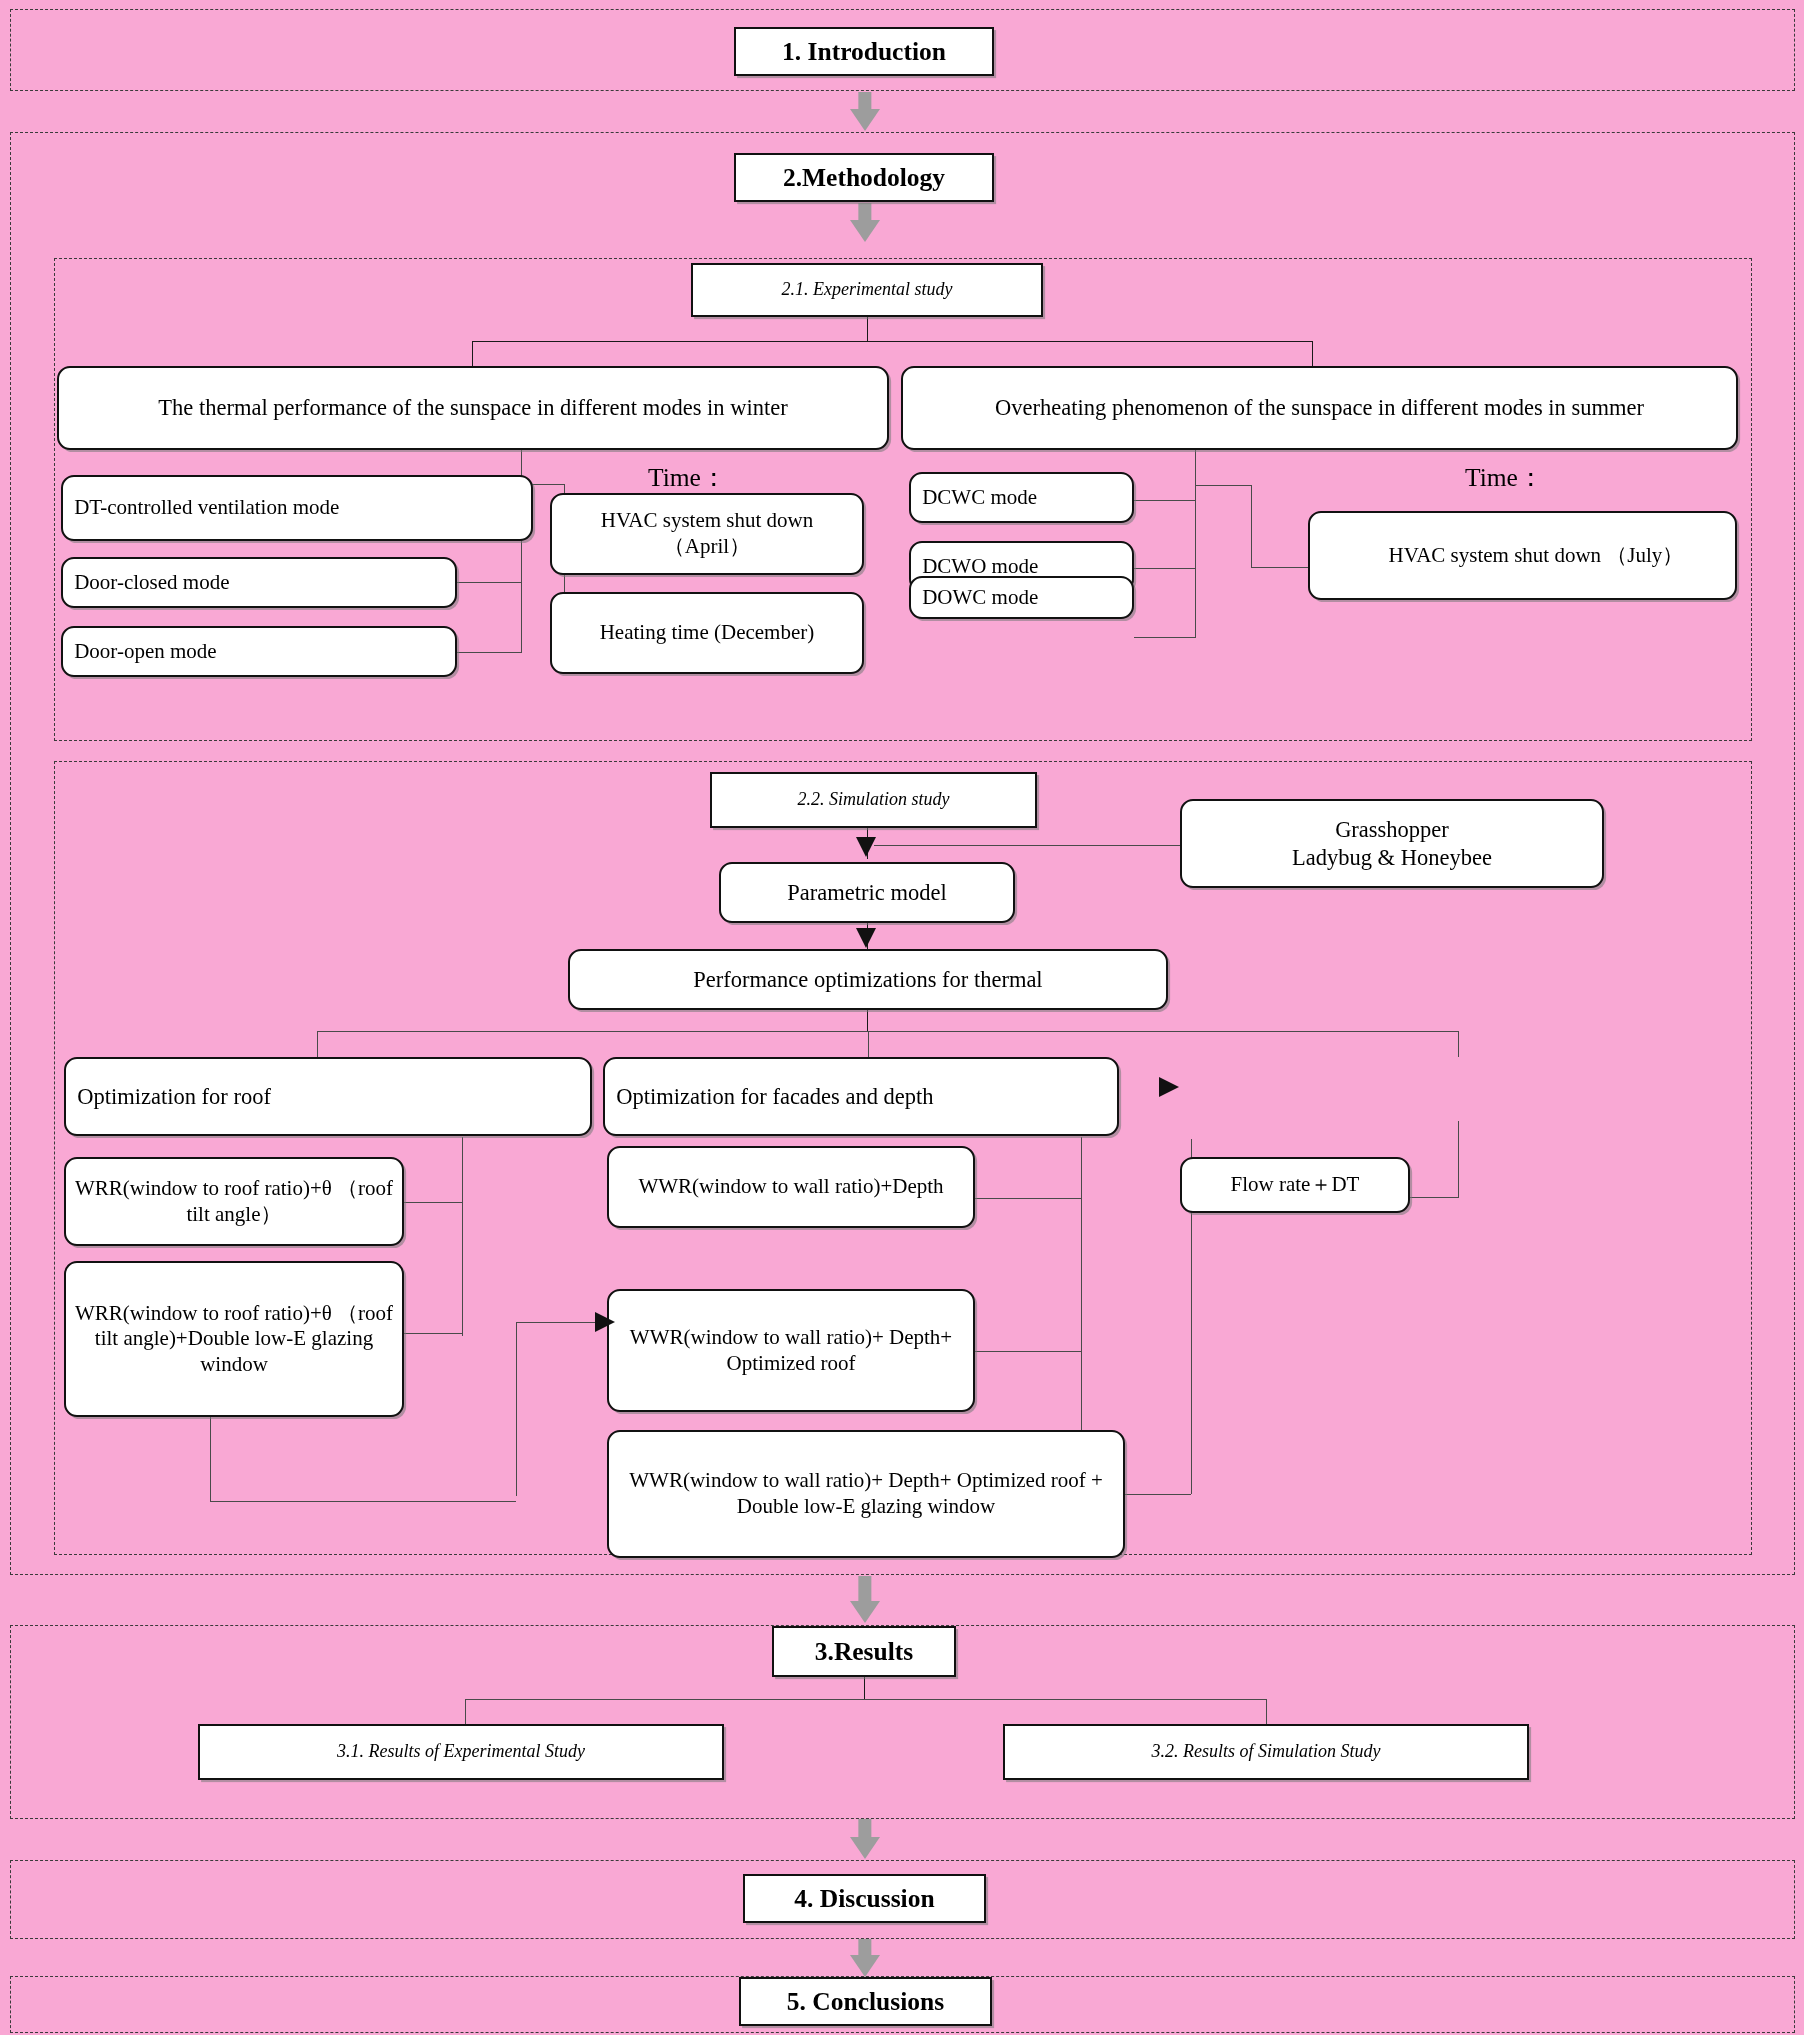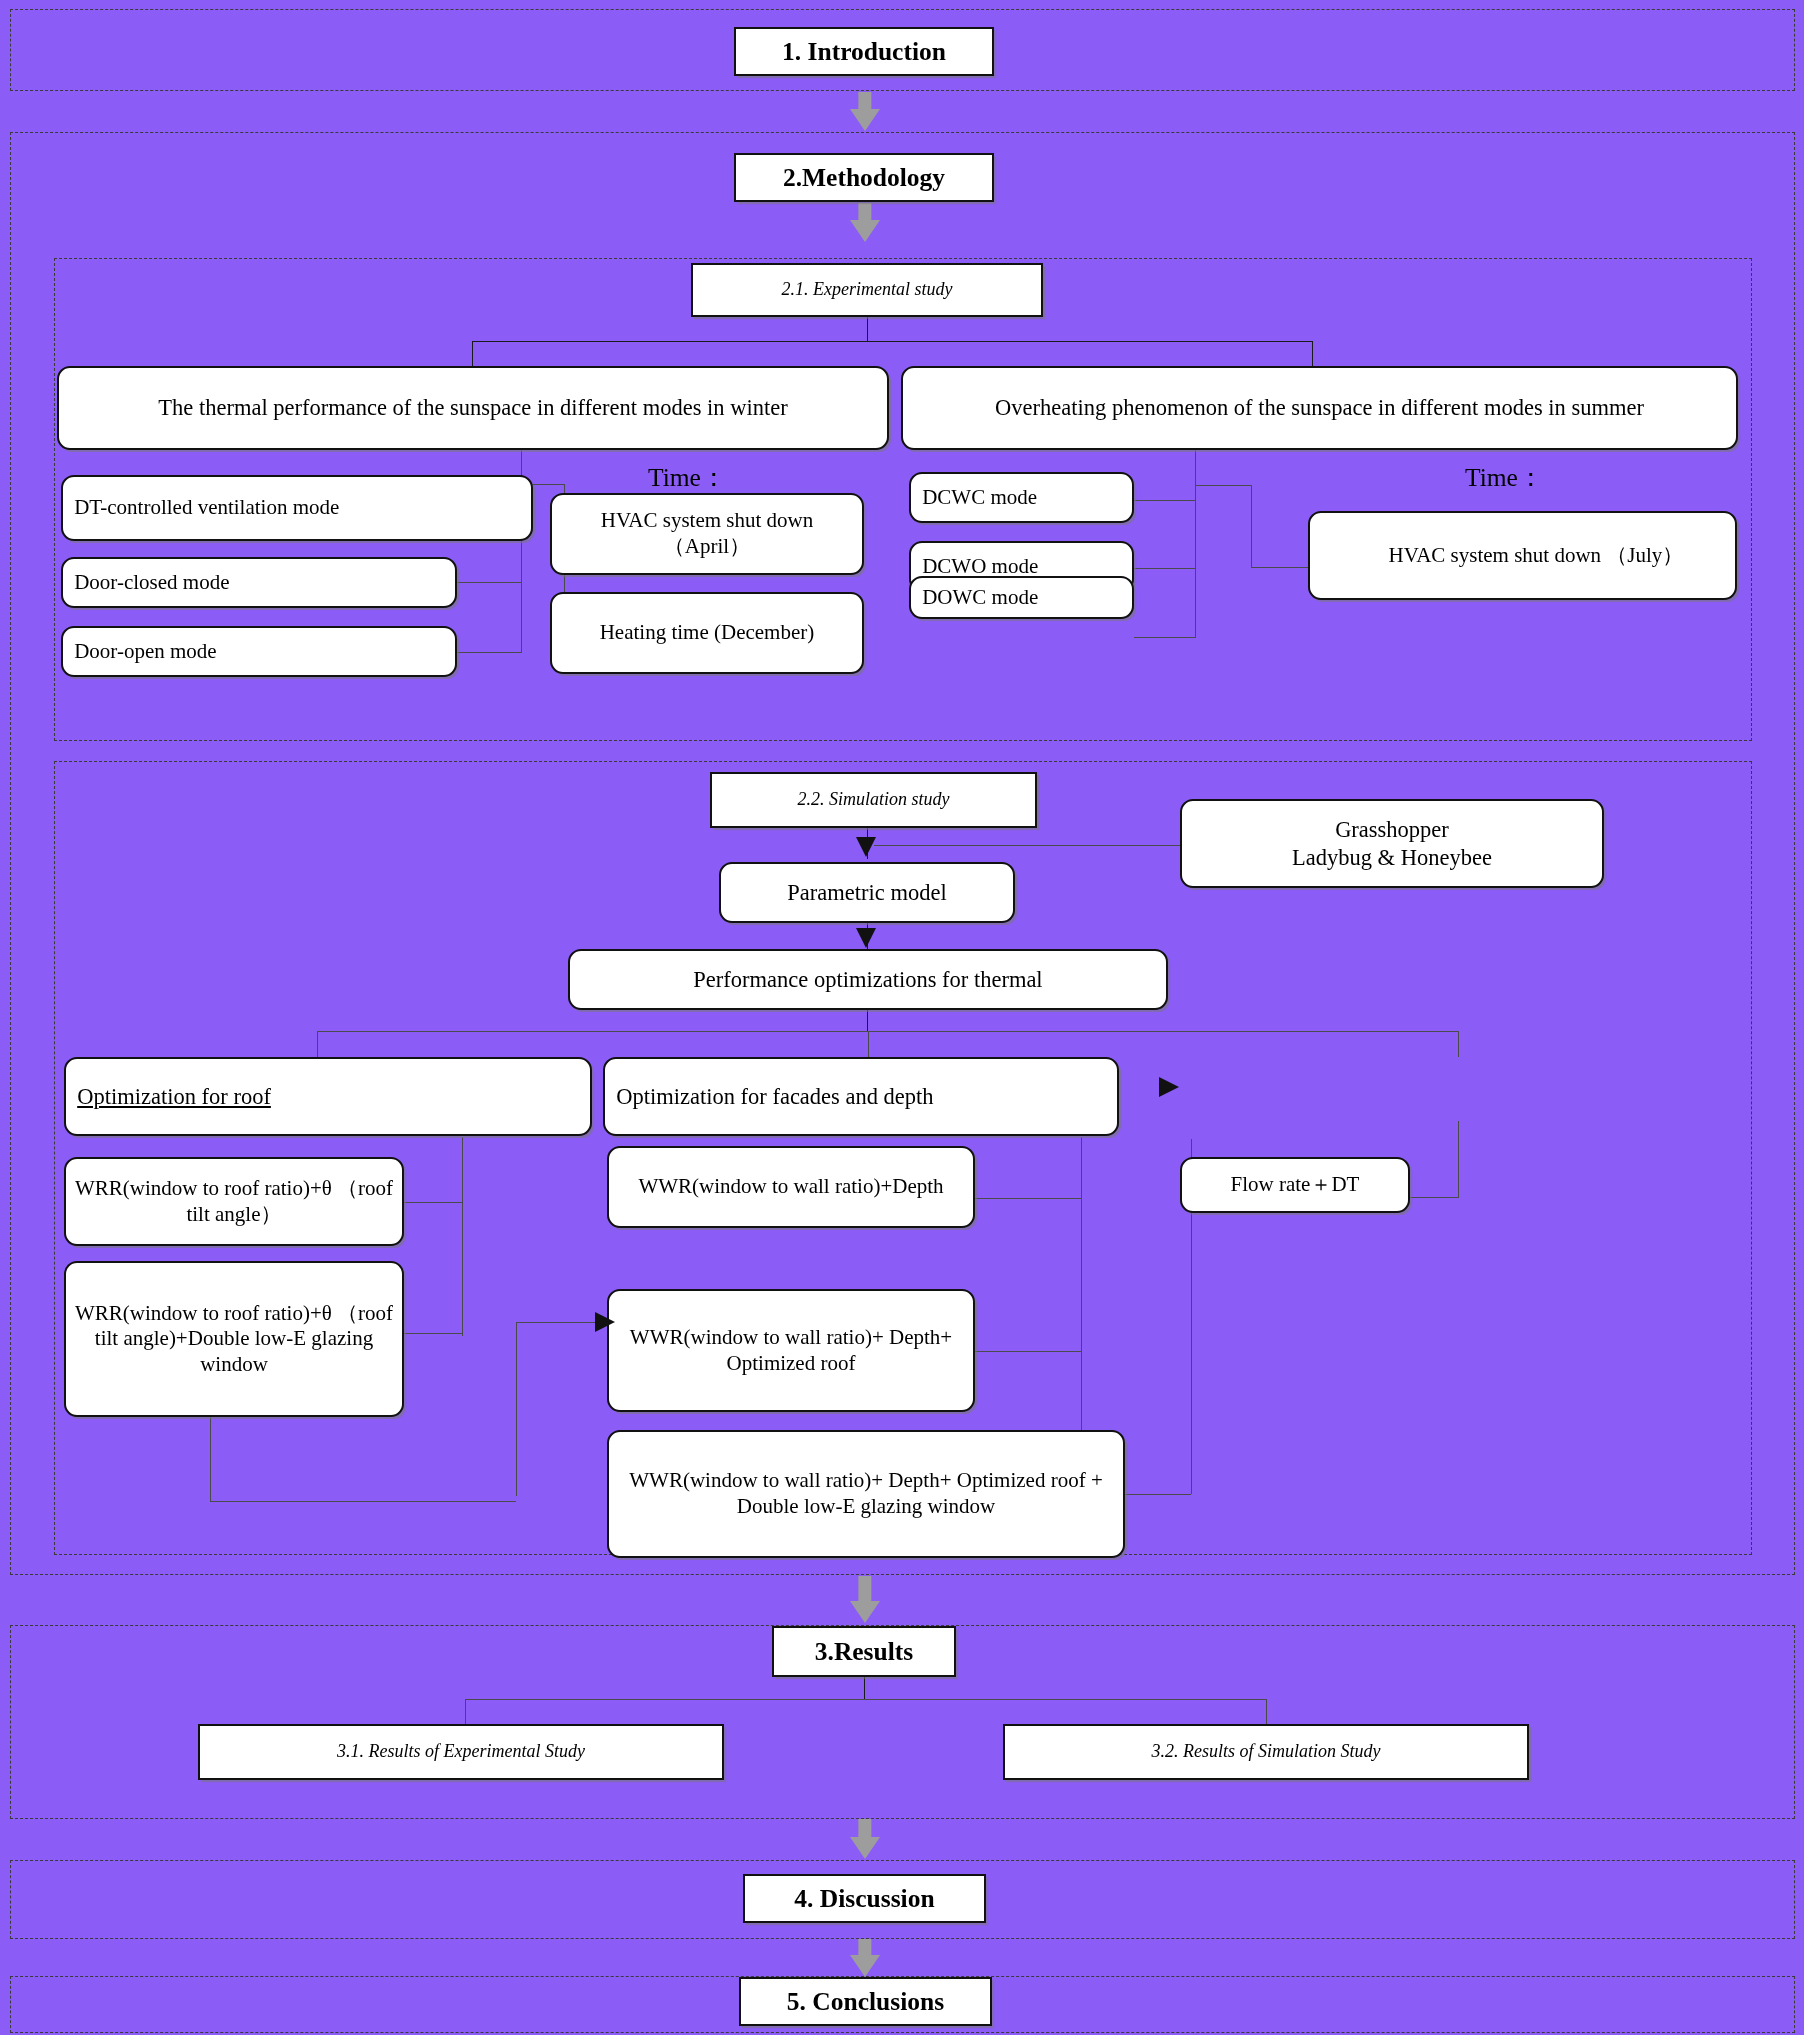--- a/index.html
+++ b/index.html
@@ -3,21 +3,21 @@
 <meta charset="utf-8">
 <title>Research Methodology Flowchart</title>
 <style>
   html,body{margin:0;padding:0;background:#ffffff;}
   body{font-family:"Liberation Serif","DejaVu Serif",serif;color:#000;}
 
   #root{
     position:relative;
     width:1804px;
     height:2035px;
-    background:#8b5cf6;
+    background:#f9a8d4;
     overflow:hidden;
   }
 
   
   .dashsec{
     position:absolute;
     border:1.5px dashed #3a3a3a;
     box-sizing:border-box;
     background:transparent;
   }
@@ -229,21 +229,21 @@
   <div class="box plain" style="left:568px;top:949px;width:600px;height:61px;">
     <span>Performance optimizations for thermal</span>
   </div>
 
   <div class="vk" style="left:867px;top:1010px;height:21.4px;"></div>
   <div class="h" style="left:317px;top:1031px;width:1141px;"></div>
   <div class="v" style="left:317px;top:1031px;height:25.5px;"></div>
   <div class="v" style="left:868px;top:1031px;height:25.5px;"></div>
   <div class="v" style="left:1458px;top:1031px;height:25.5px;"></div>
 
-  <div class="box plain left" style="left:64px;top:1057px;width:528px;height:79px;text-decoration:underline;">
+  <div class="box plain left" style="left:64px;top:1057px;width:528px;height:79px;">
     <span>Optimization for roof</span>
   </div>
 
   <div class="box plain sm" style="left:64px;top:1157px;width:340px;height:89px;">
     <span>WRR(window to roof ratio)+θ （roof tilt angle）</span>
   </div>
   <div class="box plain sm" style="left:64px;top:1261px;width:340px;height:156px;">
     <span>WRR(window to roof ratio)+θ （roof tilt angle)+Double low-E glazing window</span>
   </div>
 

